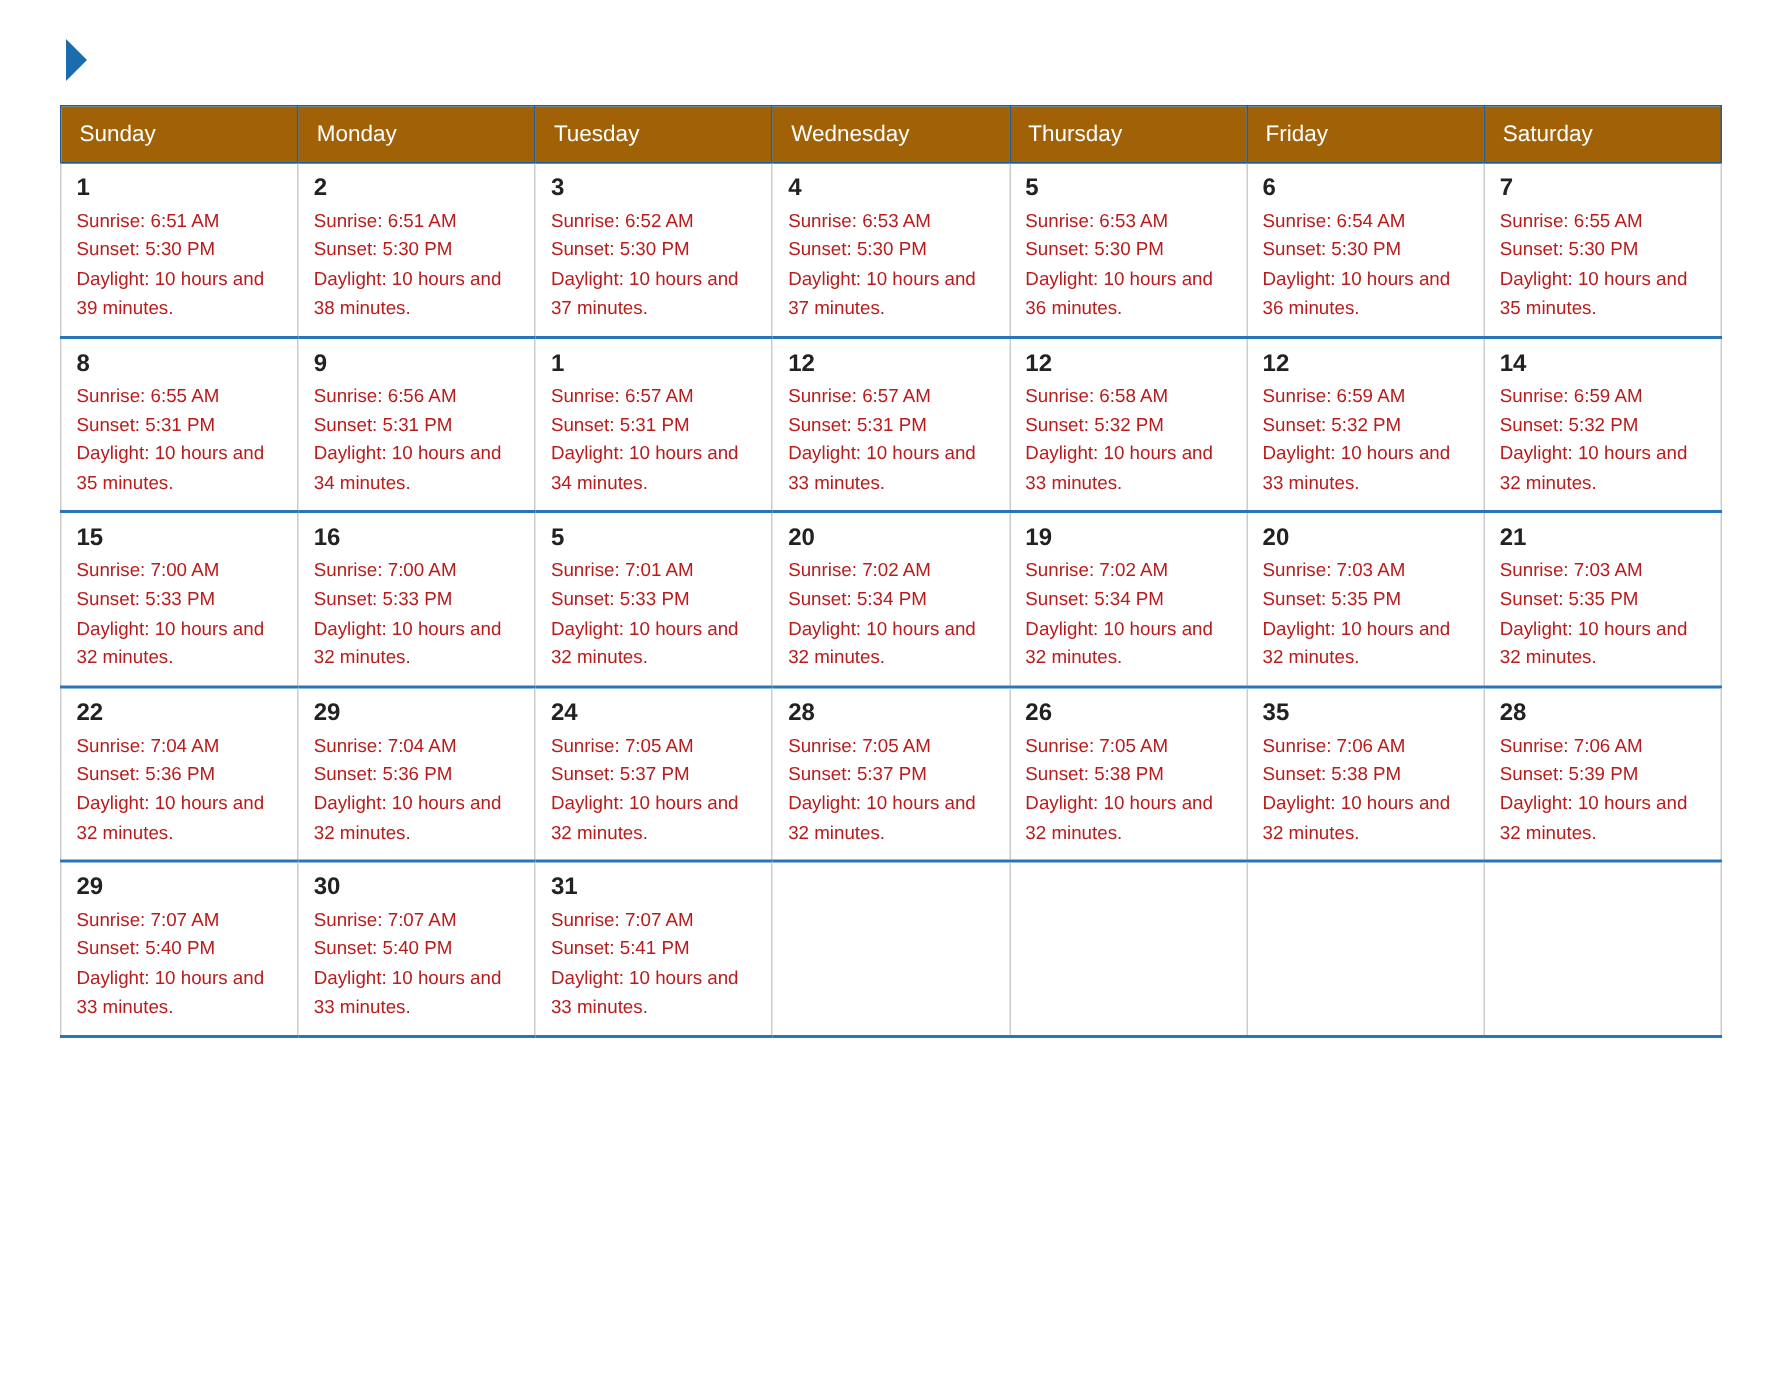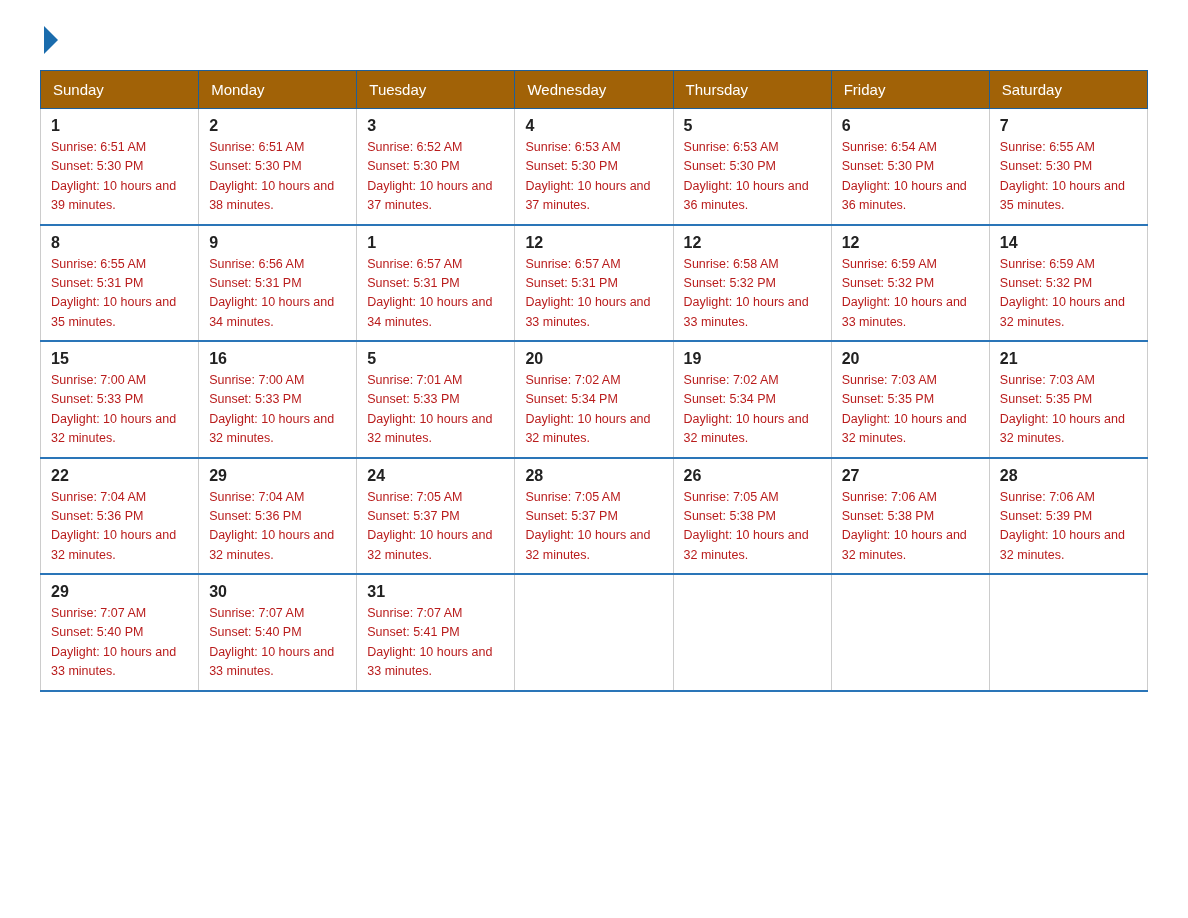--- a/index.html
+++ b/index.html
@@ -236,21 +236,21 @@
         </td>
         <td>
           <div class="day-num">28</div>
           <div class="day-info">Sunrise: 7:05 AM<br>Sunset: 5:37 PM<br>Daylight: 10 hours and 32 minutes.</div>
         </td>
         <td>
           <div class="day-num">26</div>
           <div class="day-info">Sunrise: 7:05 AM<br>Sunset: 5:38 PM<br>Daylight: 10 hours and 32 minutes.</div>
         </td>
         <td>
-          <div class="day-num">27</div>
+          <div class="day-num">35</div>
           <div class="day-info">Sunrise: 7:06 AM<br>Sunset: 5:38 PM<br>Daylight: 10 hours and 32 minutes.</div>
         </td>
         <td>
           <div class="day-num">28</div>
           <div class="day-info">Sunrise: 7:06 AM<br>Sunset: 5:39 PM<br>Daylight: 10 hours and 32 minutes.</div>
         </td>
       </tr>
       <tr class="week-row">
         <td>
           <div class="day-num">29</div>

